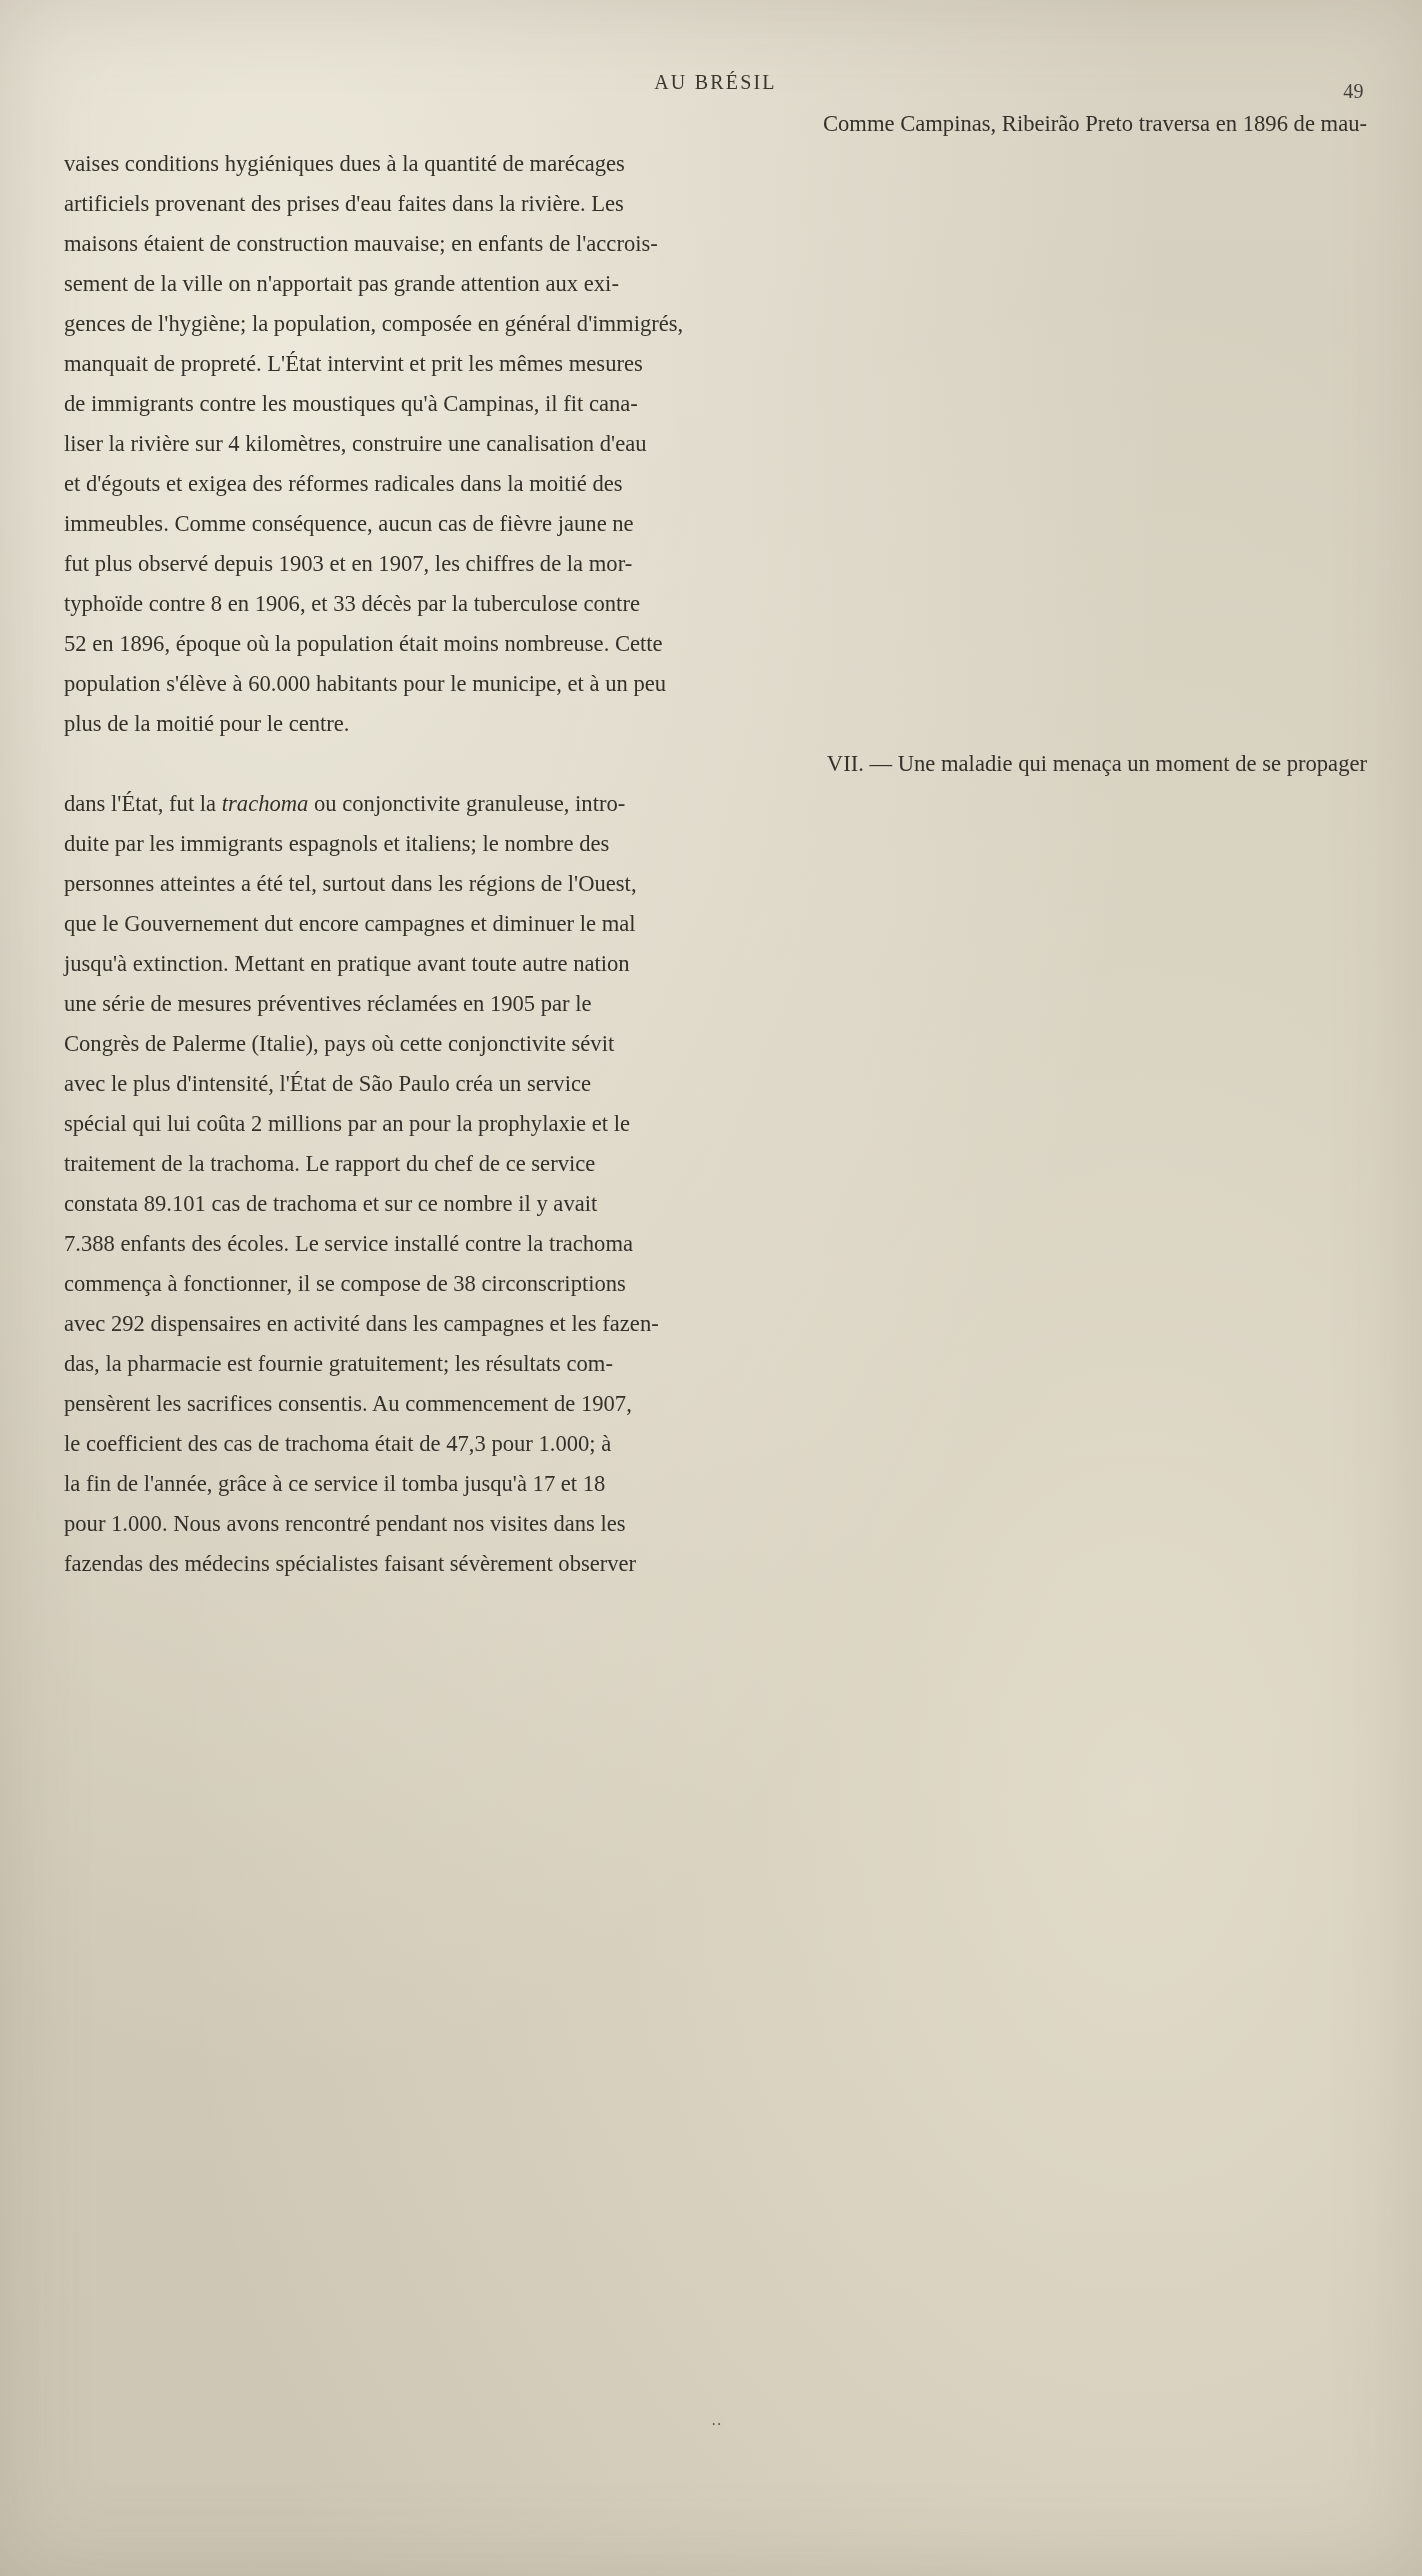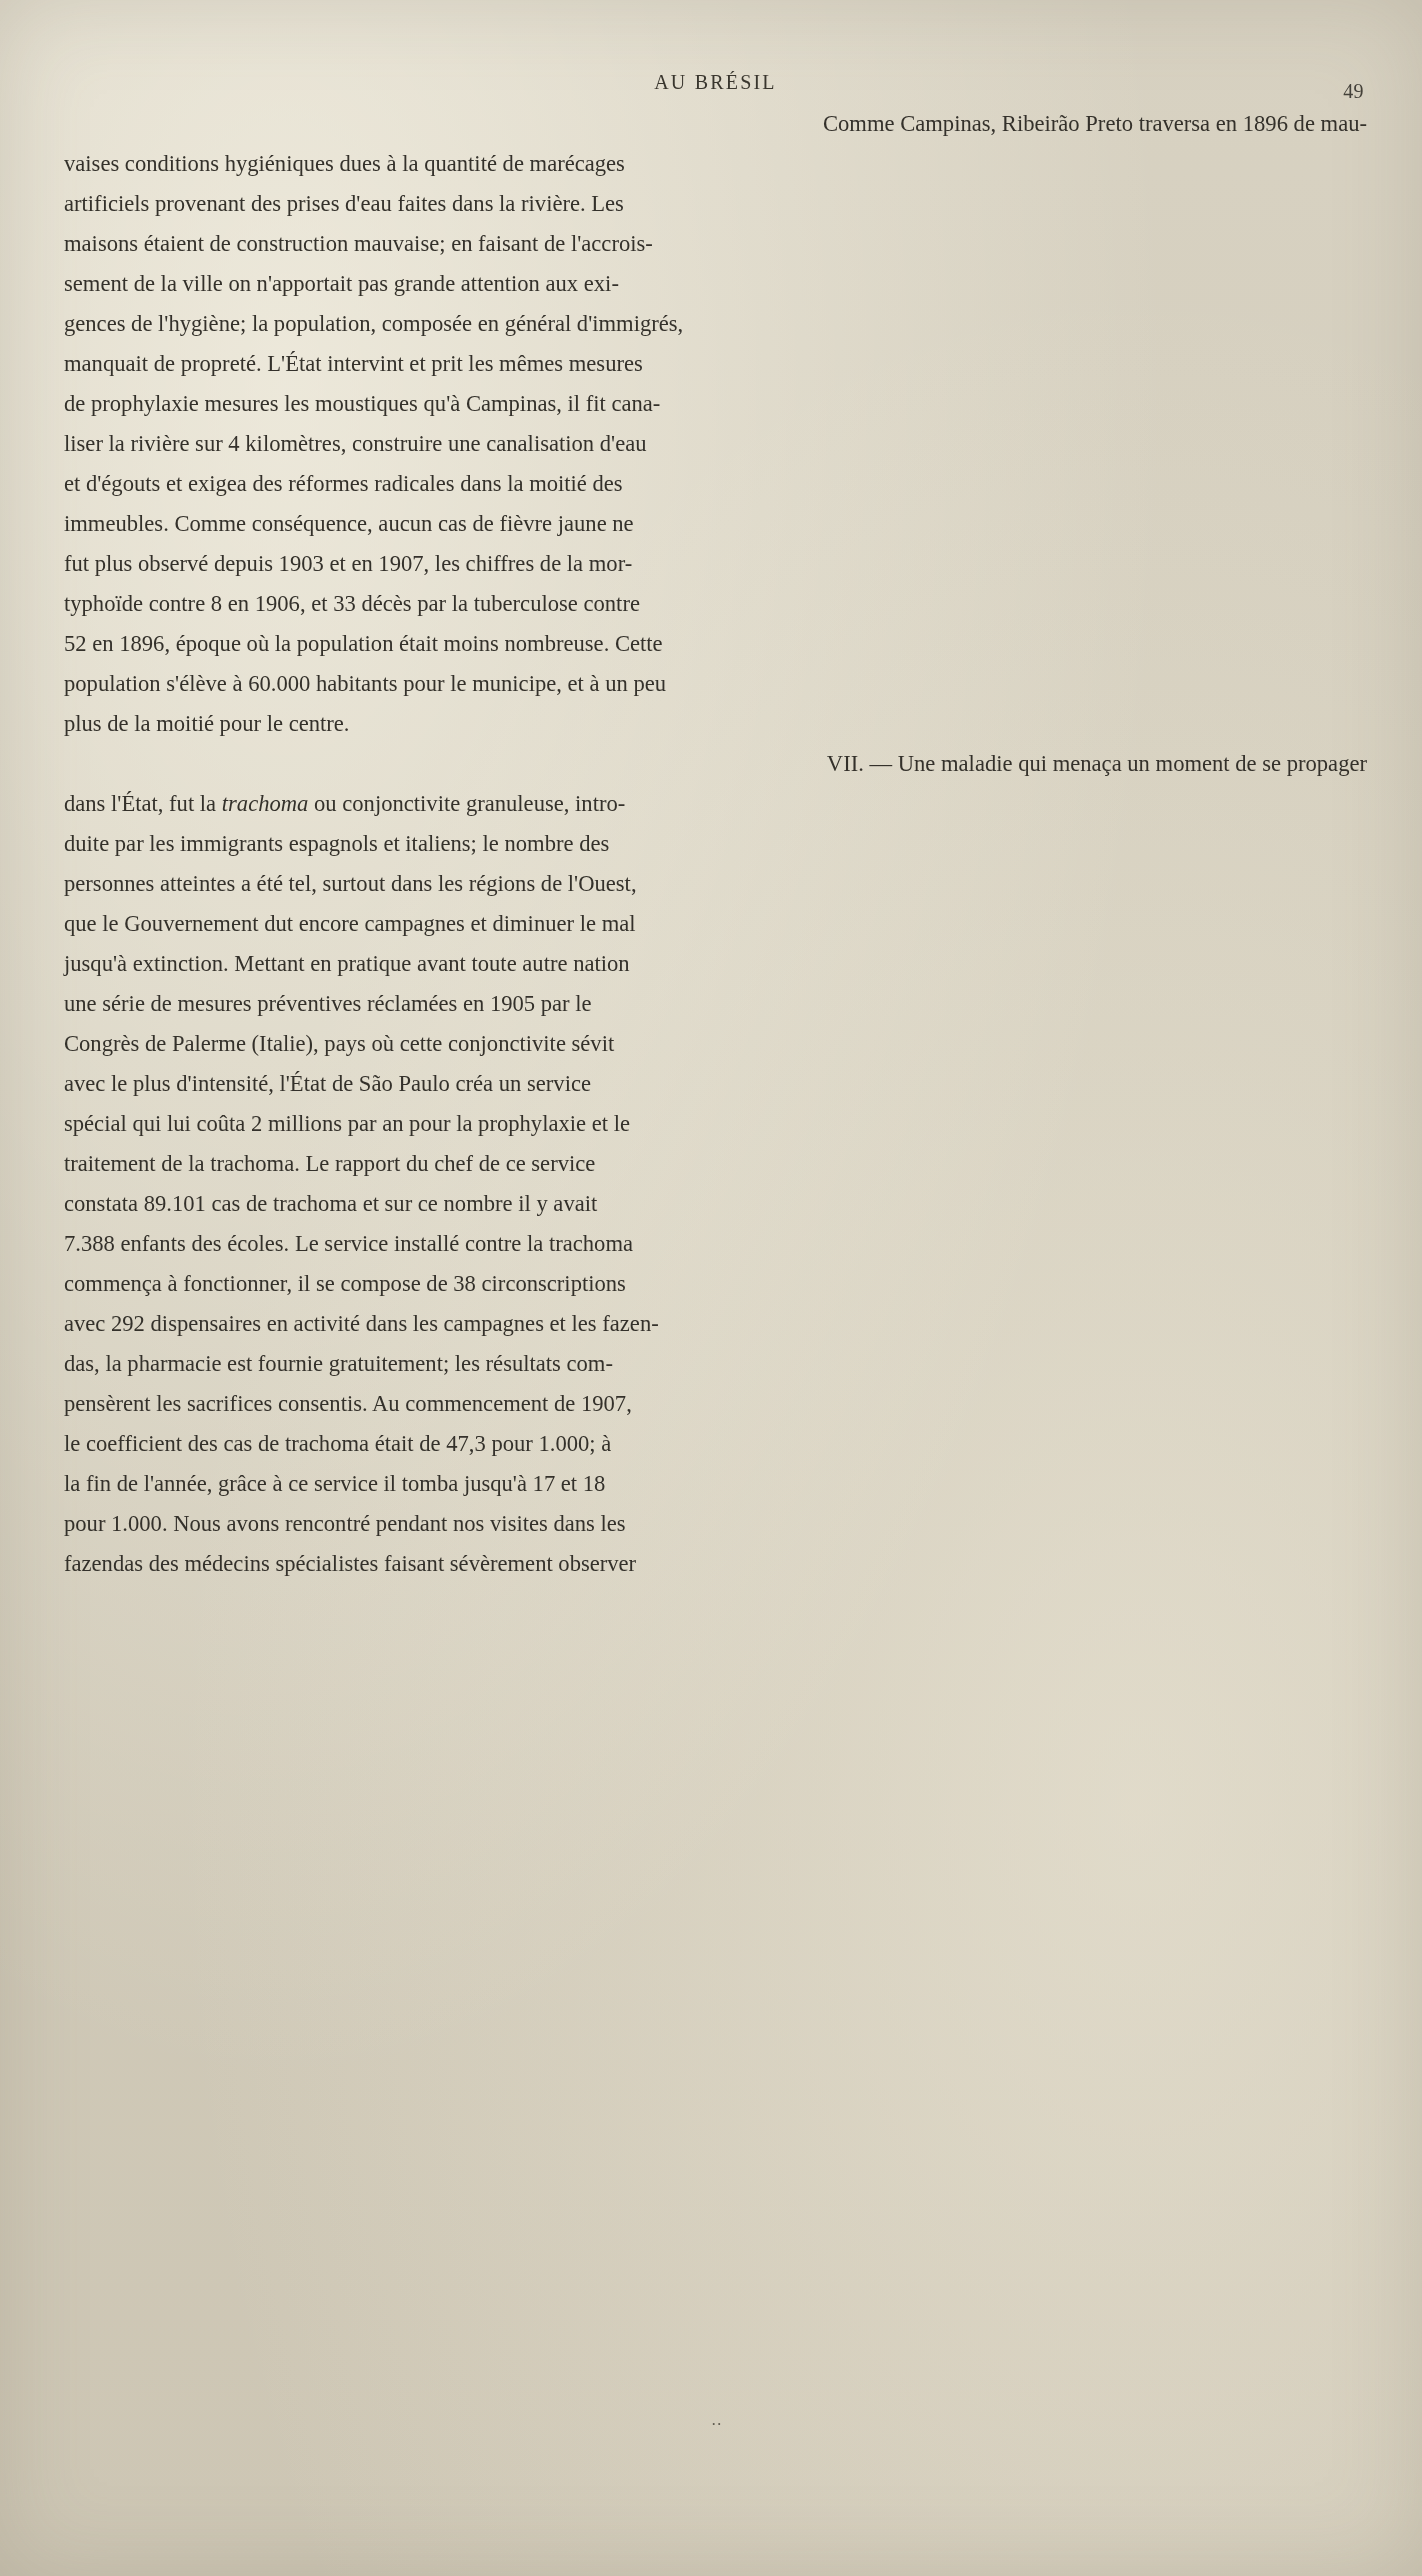--- a/index.html
+++ b/index.html
@@ -116,25 +116,25 @@
         <div class="running-title">AU BRÉSIL</div>
         <div class="folio">49</div>
       </div>
 
       <div class="body-text">
 
         <p>
           <span class="just"><span class="para-indent"></span><span>Comme Campinas, Ribeirão Preto traversa en 1896 de mau-</span></span>
           <span class="line">vaises conditions hygiéniques dues à la quantité de marécages</span>
           <span class="line">artificiels provenant des prises d'eau faites dans la rivière. Les</span>
-          <span class="line">maisons étaient de construction mauvaise; en faisant de l'accrois-</span>
+          <span class="line">maisons étaient de construction mauvaise; en enfants de l'accrois-</span>
           <span class="line">sement de la ville on n'apportait pas grande attention aux exi-</span>
           <span class="line">gences de l'hygiène; la population, composée en général d'immigrés,</span>
           <span class="line">manquait de propreté. L'État intervint et prit les mêmes mesures</span>
-          <span class="line">de prophylaxie mesures les moustiques qu'à Campinas, il fit cana-</span>
+          <span class="line">de immigrants contre les moustiques qu'à Campinas, il fit cana-</span>
           <span class="line">liser la rivière sur 4 kilomètres, construire une canalisation d'eau</span>
           <span class="line">et d'égouts et exigea des réformes radicales dans la moitié des</span>
           <span class="line">immeubles. Comme conséquence, aucun cas de fièvre jaune ne</span>
           <span class="line">fut plus observé depuis 1903 et en 1907, les chiffres de la mor-</span>
           <span class="line">typhoïde contre 8 en 1906, et 33 décès par la tuberculose contre</span>
           <span class="line">52 en 1896, époque où la population était moins nombreuse. Cette</span>
           <span class="line">population s'élève à 60.000 habitants pour le municipe, et à un peu</span>
           <span class="line">plus de la moitié pour le centre.</span>
         </p>
 

